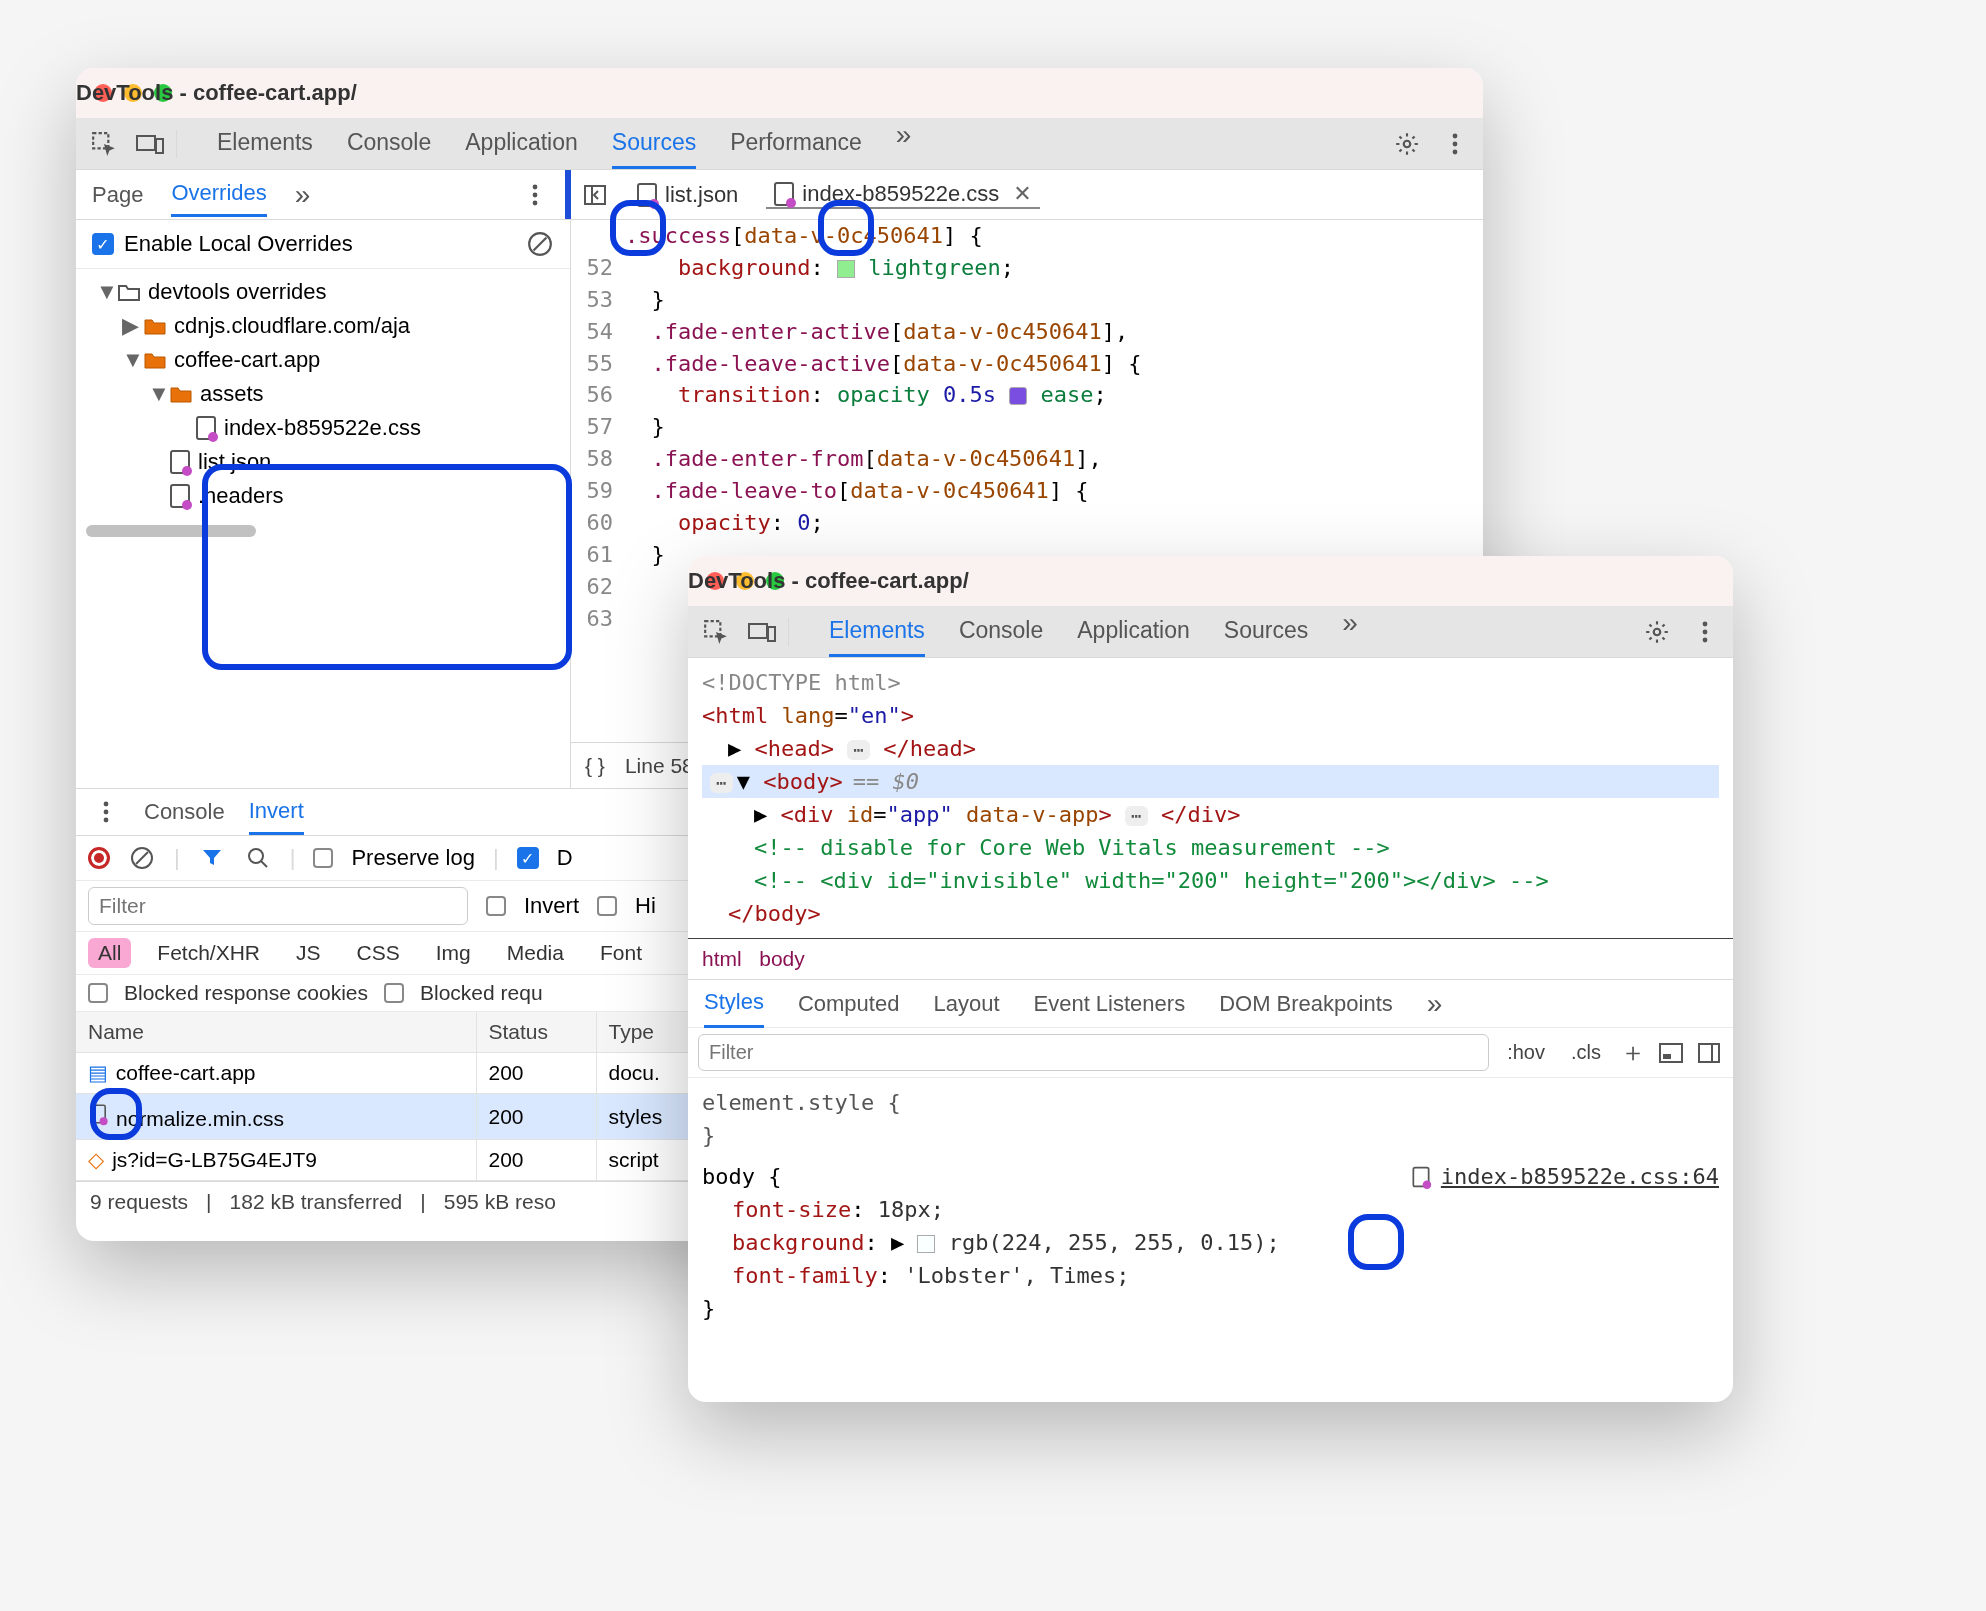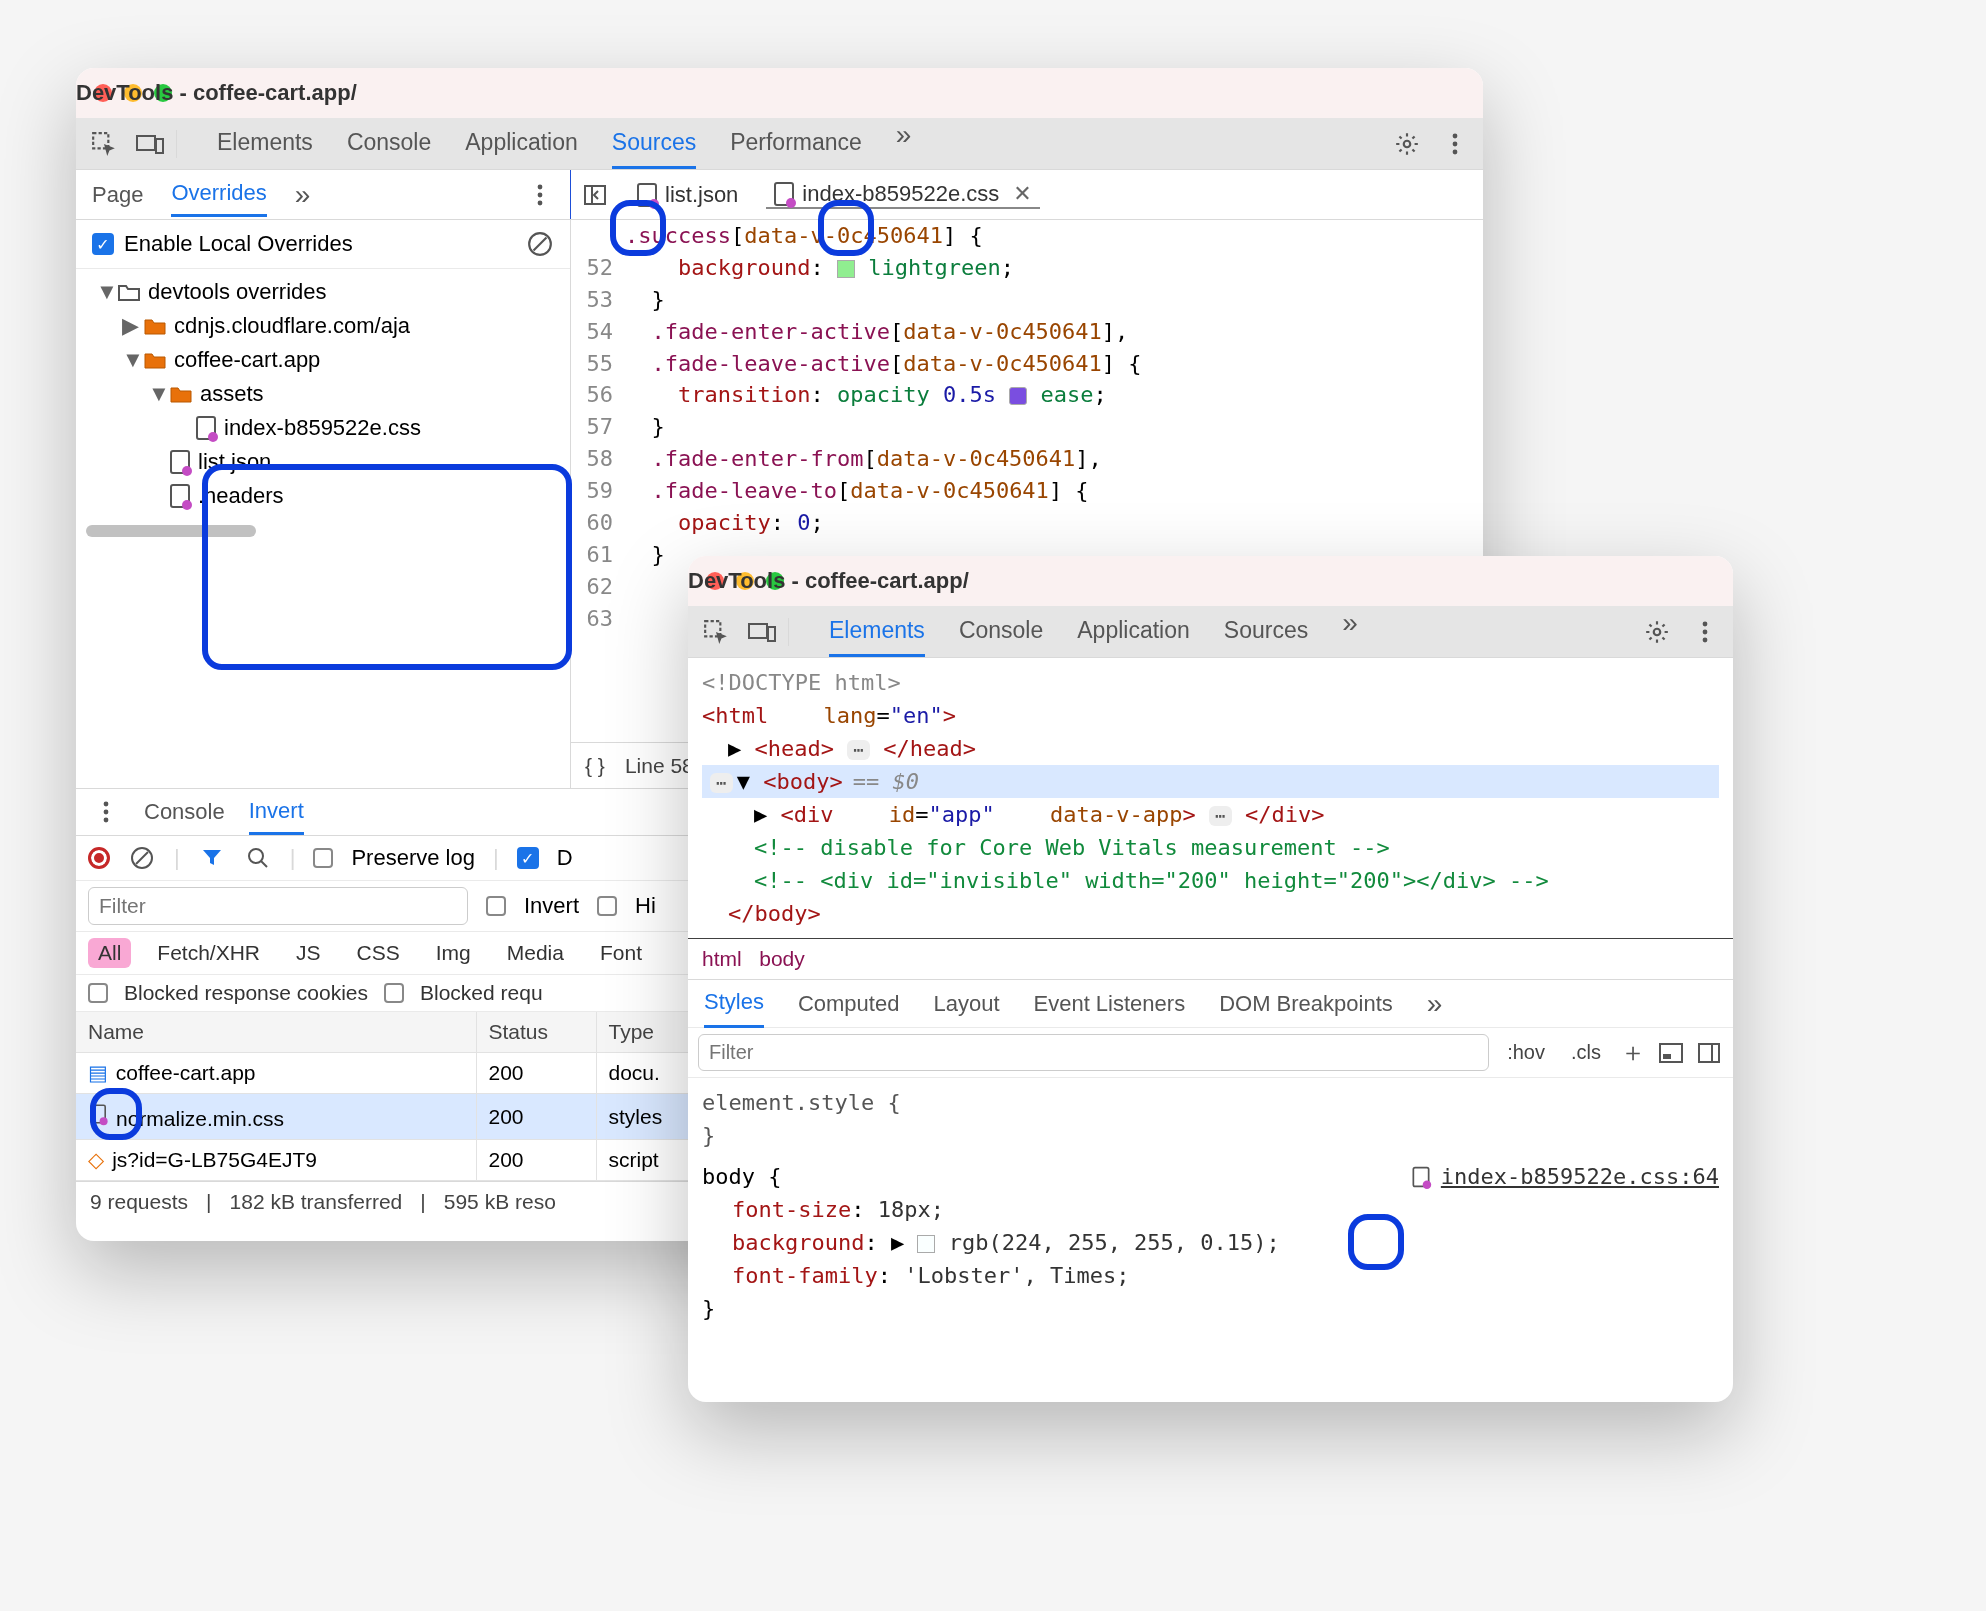--- a/index.html
+++ b/index.html
@@ -51,21 +51,21 @@
   .toolbar .icon-group { display:flex; gap: 18px; padding-right: 12px; border-right: 1px solid #d9d9d9; align-items:center; }
   .tab-strip { display: flex; gap: 34px; padding-left: 20px; flex: 1; }
   .tab { font-size: 23px; color: #555; padding: 10px 0; cursor: pointer; }
   .tab.active { color: #1a73e8; border-bottom: 3px solid #1a73e8; }
   .icon-btn { width: 28px; height: 28px; display:flex; align-items:center; justify-content:center; color:#555; }
 
   .subtoolbar {
     height: 50px; display:flex; align-items:center;
     border-bottom:1px solid #d9d9d9; background:#fff;
   }
-  .sub-left { display:flex; align-items:center; gap:28px; padding: 0 16px; width:495px; border-right:1px solid #1d4ed8; height:100%; }
+  .sub-left { display:flex; align-items:center; gap:28px; padding: 0 16px; width:495px; border-right:6px solid #1d4ed8; height:100%; }
   .subtab { font-size:22px; color:#555; padding:8px 0; }
   .subtab.active { color:#1a73e8; border-bottom: 3px solid #1a73e8; }
 
   .main-split { display:flex; height: 568px; }
   .sidebar { width: 495px; border-right:1px solid #d9d9d9; background:#fff; display:flex; flex-direction:column; }
   .overrides-row { display:flex; align-items:center; gap:10px; padding:10px 16px; font-size:22px; border-bottom:1px solid #eaeaea;}
   .checkbox { width:22px; height:22px; border:2px solid #1a73e8; border-radius:4px; background:#1a73e8; display:inline-flex; align-items:center; justify-content:center; color:#fff; font-size:16px; }
   .tree { padding: 6px 0 6px 10px; font-size:22px; }
   .tree-row { display:flex; align-items:center; gap:8px; padding:4px 6px; white-space:nowrap; }
   .tree-arrow { width:14px; display:inline-block; color:#666; }
@@ -111,21 +111,21 @@
   .file-icon { width:20px; height:24px; display:inline-block; border:2px solid #555; border-radius:3px; position:relative; }
   .file-icon.dot::after { content:''; position:absolute; width:10px; height:10px; background:#c44cc4; border-radius:50%; bottom:-4px; right:-4px; }
   .swatch { width:18px; height:18px; display:inline-block; vertical-align:middle; border:1px solid #aaa; }
   .lightgreen { background: #90ee90; }
   .easing { background:#7a4ee0; border-radius:3px; }
 
   
   .dom-pane { padding: 8px 14px; font-family: Menlo, Consolas, monospace; font-size:22px; line-height:1.5; }
   .dom-row { white-space: nowrap; }
   .dom-row .tag { color:#a31515; }
-  .dom-row .attrn { color:#994500;margin-left:42px; }
+  .dom-row .attrn { color:#994500; }
   .dom-row .attrv { color:#1a1aa6; }
   .dom-row .punct { color:#a31515; }
   .dom-row .cmt { color:#118a3c; }
   .dom-row.sel { background:#d9e8ff; }
   .dom-row.sel .eq0 { font-style: italic; color: #888; margin-left: 10px; }
   .breadcrumb { border-top:1px solid #404040; padding:8px 14px; font-size:21px; color:#8a1253; }
   .styles-tabs { border-top:1px solid #d9d9d9; display:flex; gap:34px; padding:0 16px; height:48px; align-items:center; }
   .styles-filter-row { display:flex; align-items:center; gap:10px; padding:6px 10px; border-top:1px solid #eaeaea; border-bottom:1px solid #eaeaea; }
   .styles-filter-row input { flex:1; border:1px solid #ccc; border-radius:6px; padding:6px 10px; font-size:20px; }
   .pill { padding:2px 8px; font-size:20px; color:#444; }

